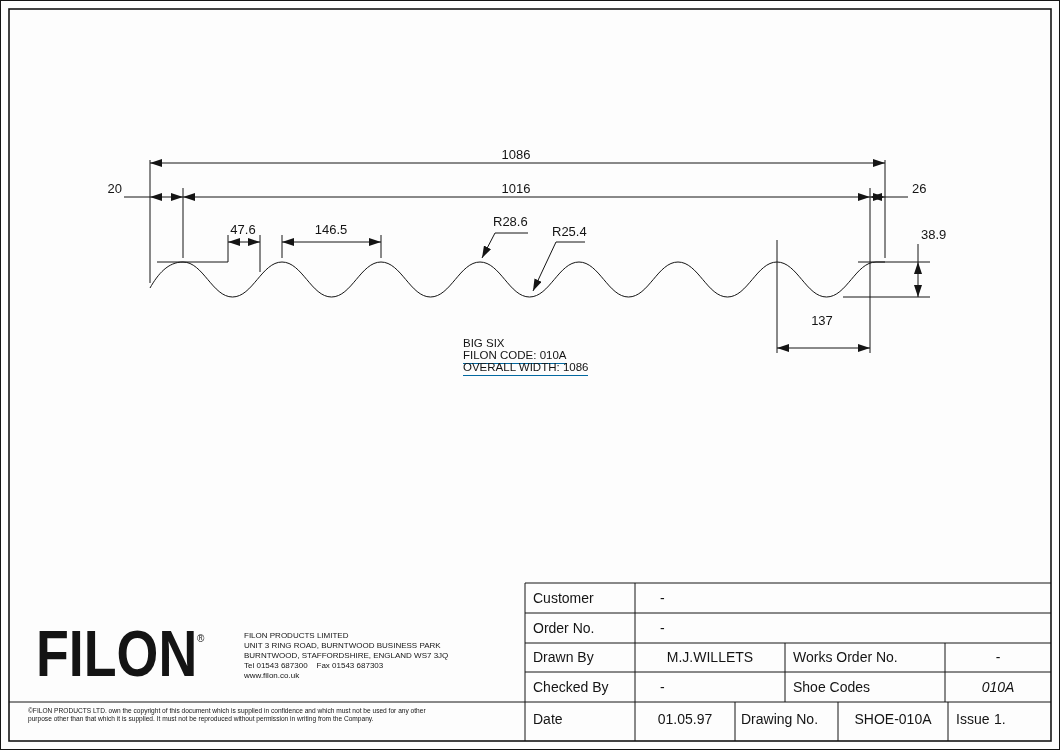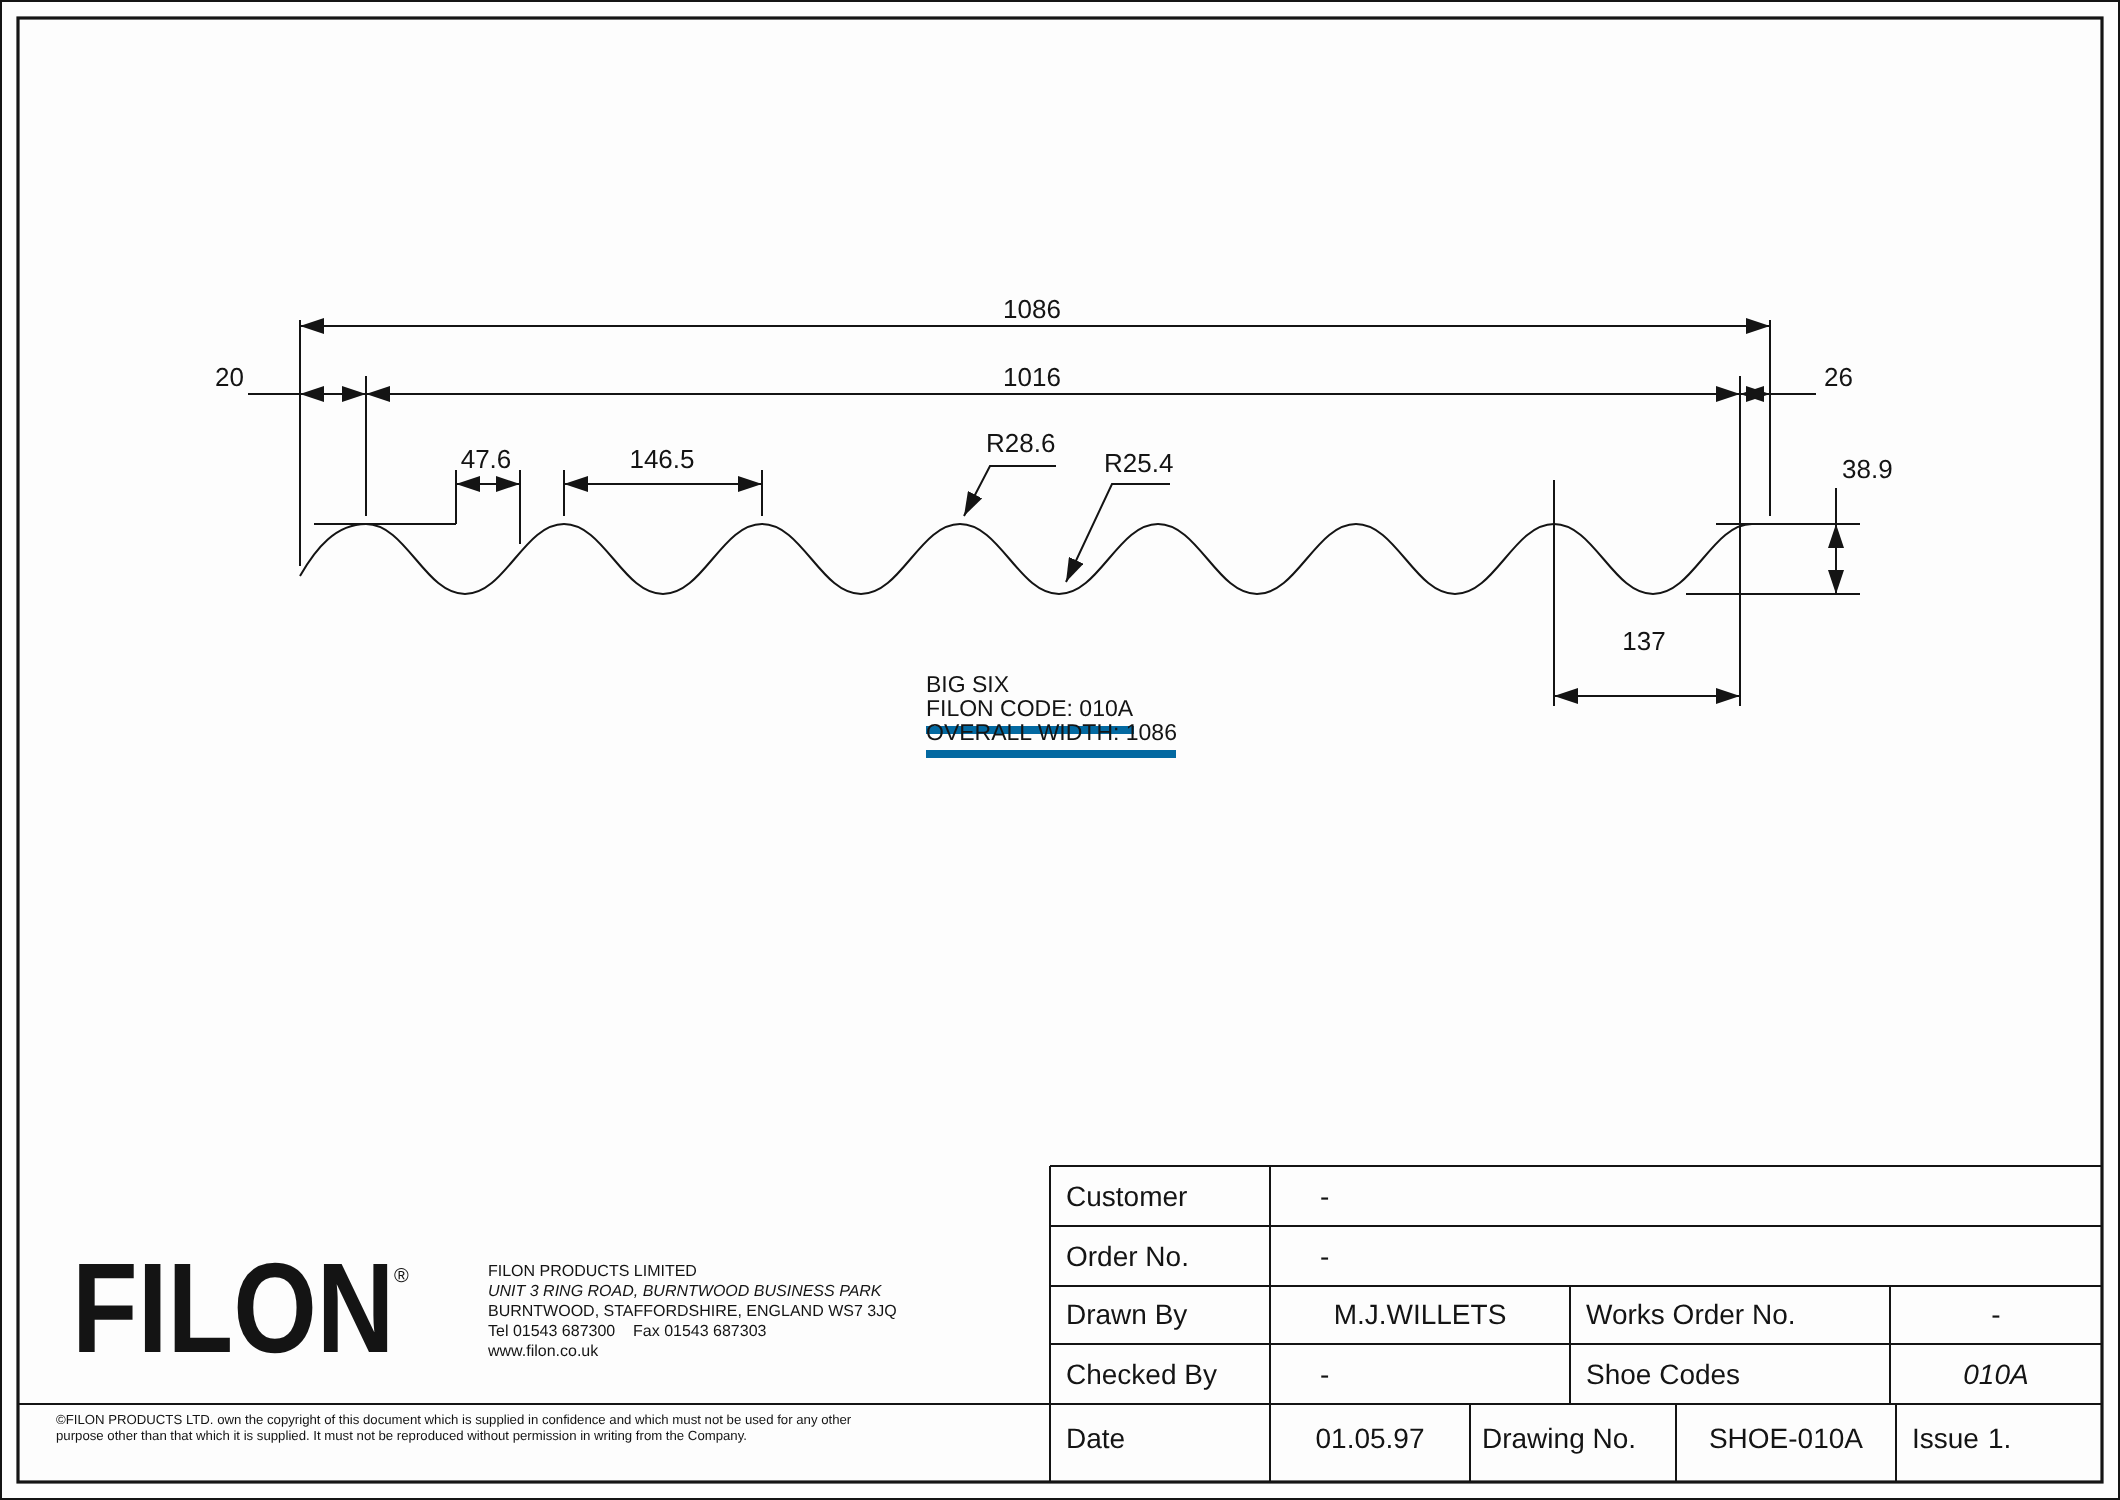--- a/index.html
+++ b/index.html
@@ -6,21 +6,21 @@
   .page{
     position:relative;width:1060px;height:750px;background:#fdfdfd;
     font-family:"Liberation Sans",sans-serif;color:#141414;overflow:hidden;
   }
   svg.lines{position:absolute;left:0;top:0;}
   .t{position:absolute;white-space:pre;line-height:1.1;}
   .dim{font-size:13px;}
   .c{text-align:center;}
   .r{text-align:right;}
   .lbl{font-size:11.5px;}
-  .u{border-bottom:4px solid #0369a1;display:inline-block;padding-bottom:1px;}
+  .u{border-bottom:1px solid #0369a1;display:inline-block;padding-bottom:1px;}
   .tb{font-size:14px;}
   .logo{font-size:64px;font-weight:bold;transform:scaleX(0.84);transform-origin:0 0;line-height:1;}
   .reg{font-size:10px;}
   .co{font-size:8px;line-height:10px;padding-left:11px;}
   .copy{font-size:6.6px;line-height:8.2px;width:406px;white-space:normal;}
 </style>
 </head>
 <body>
 
 <div class="page">
@@ -99,21 +99,21 @@
   <div class="t dim" style="left:921px;top:228px;">38.9</div>
   <div class="t dim c" style="left:797px;top:314px;width:50px;">137</div>
 
   <div class="t lbl" style="left:463px;top:337px;">BIG SIX</div>
   <div class="t lbl" style="left:463px;top:349px;"><span class="u">FILON CODE: 010A</span></div>
   <div class="t lbl" style="left:463px;top:361px;"><span class="u">OVERALL WIDTH: 1086</span></div>
 
   <div class="t logo" style="left:36px;top:622px;">FILON</div>
   <div class="t reg" style="left:197px;top:633px;">®</div>
   <div class="t co" style="left:233px;top:631px;">FILON PRODUCTS LIMITED</div>
-  <div class="t co" style="left:233px;top:641px;font-style:italic;">UNIT 3 RING ROAD, BURNTWOOD BUSINESS PARK</div>
+  <div class="t co" style="left:233px;top:641px;">UNIT 3 RING ROAD, BURNTWOOD BUSINESS PARK</div>
   <div class="t co" style="left:233px;top:651px;">BURNTWOOD, STAFFORDSHIRE, ENGLAND WS7 3JQ</div>
   <div class="t co" style="left:233px;top:661px;">Tel 01543 687300    Fax 01543 687303</div>
   <div class="t co" style="left:233px;top:671px;">www.filon.co.uk</div>
 
   <div class="t tb" style="left:533px;top:591px;">Customer</div>
   <div class="t tb" style="left:660px;top:591px;">-</div>
   <div class="t tb" style="left:533px;top:621px;">Order No.</div>
   <div class="t tb" style="left:660px;top:621px;">-</div>
   <div class="t tb" style="left:533px;top:650px;">Drawn By</div>
   <div class="t tb c" style="left:635px;top:650px;width:150px;">M.J.WILLETS</div>

